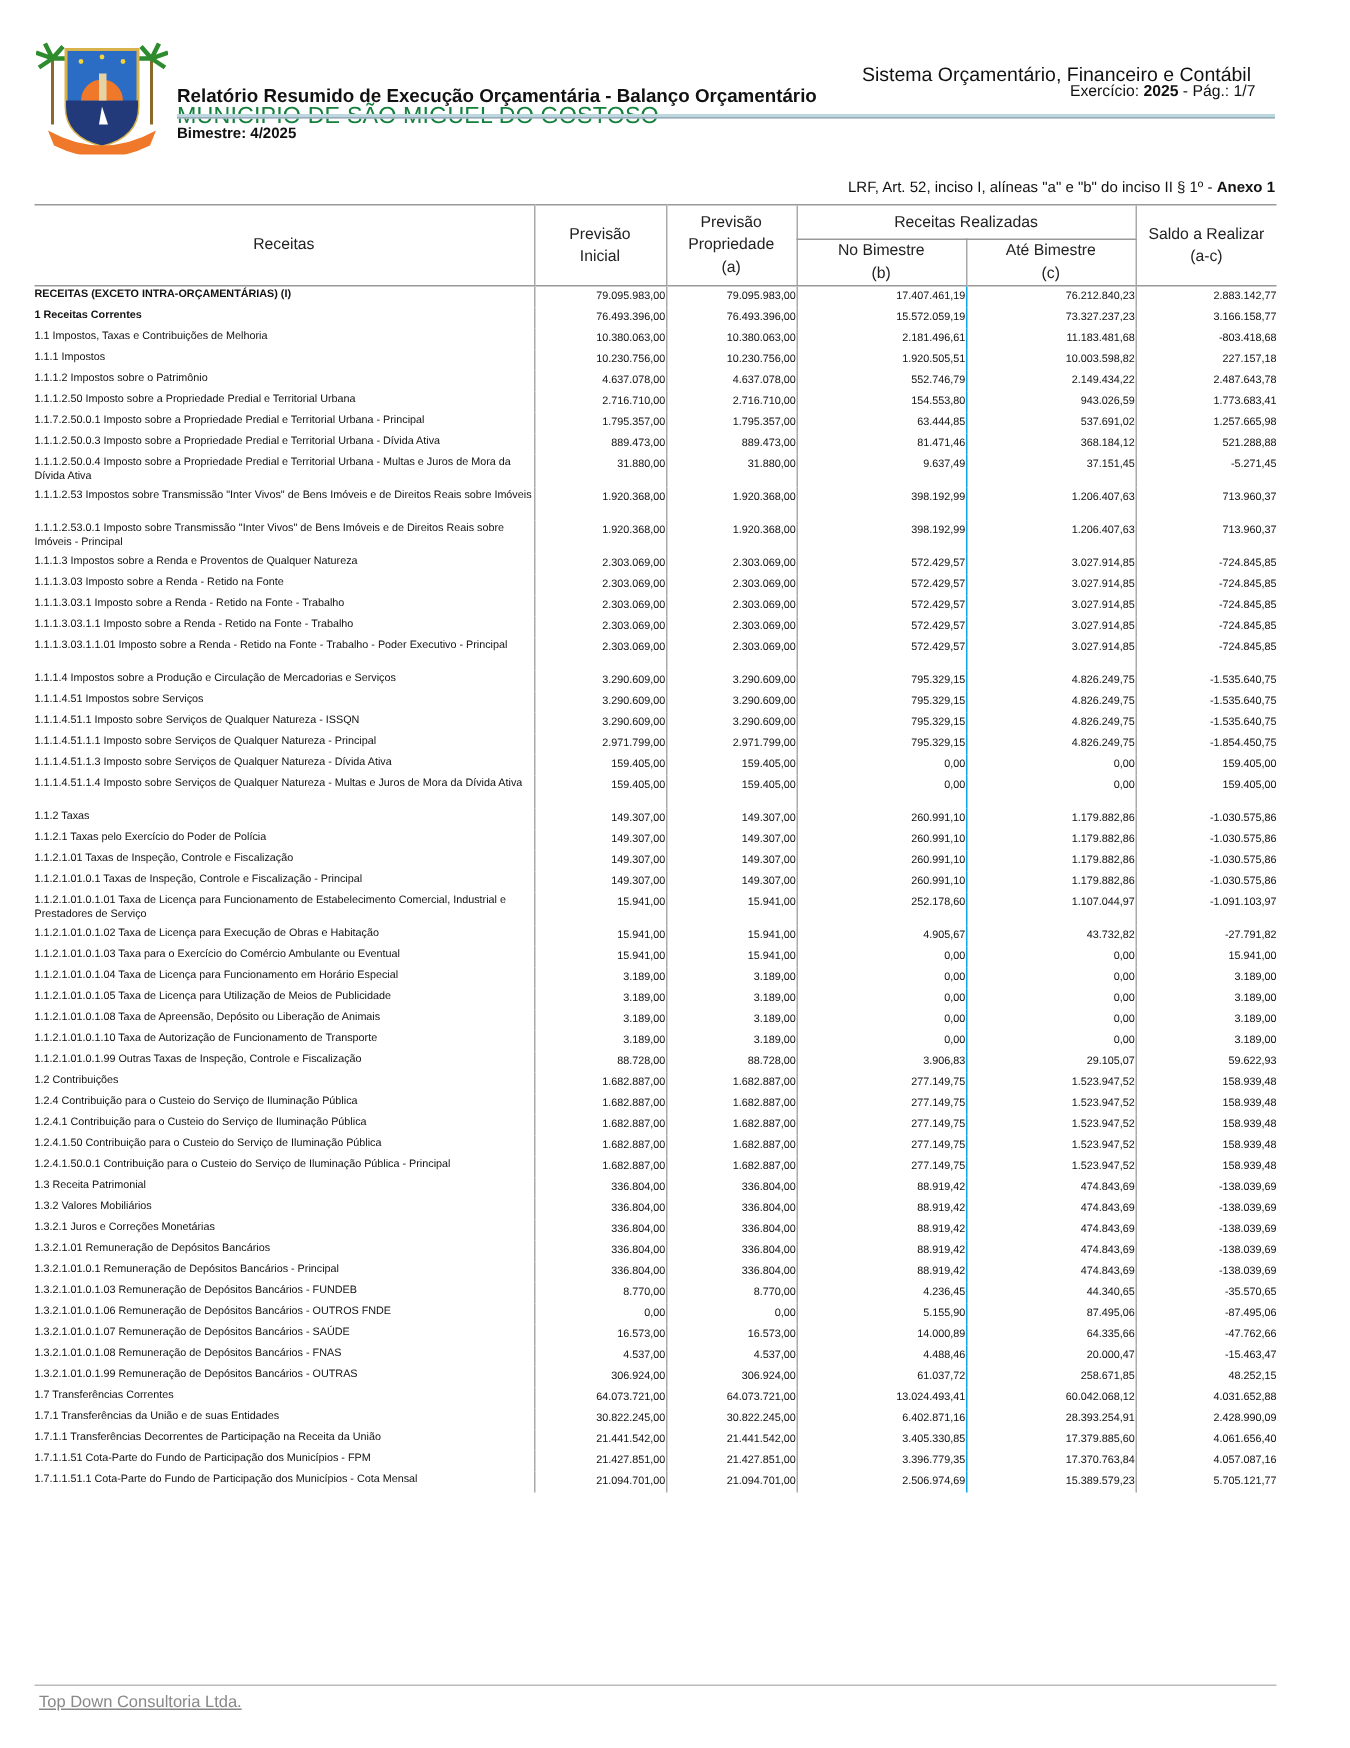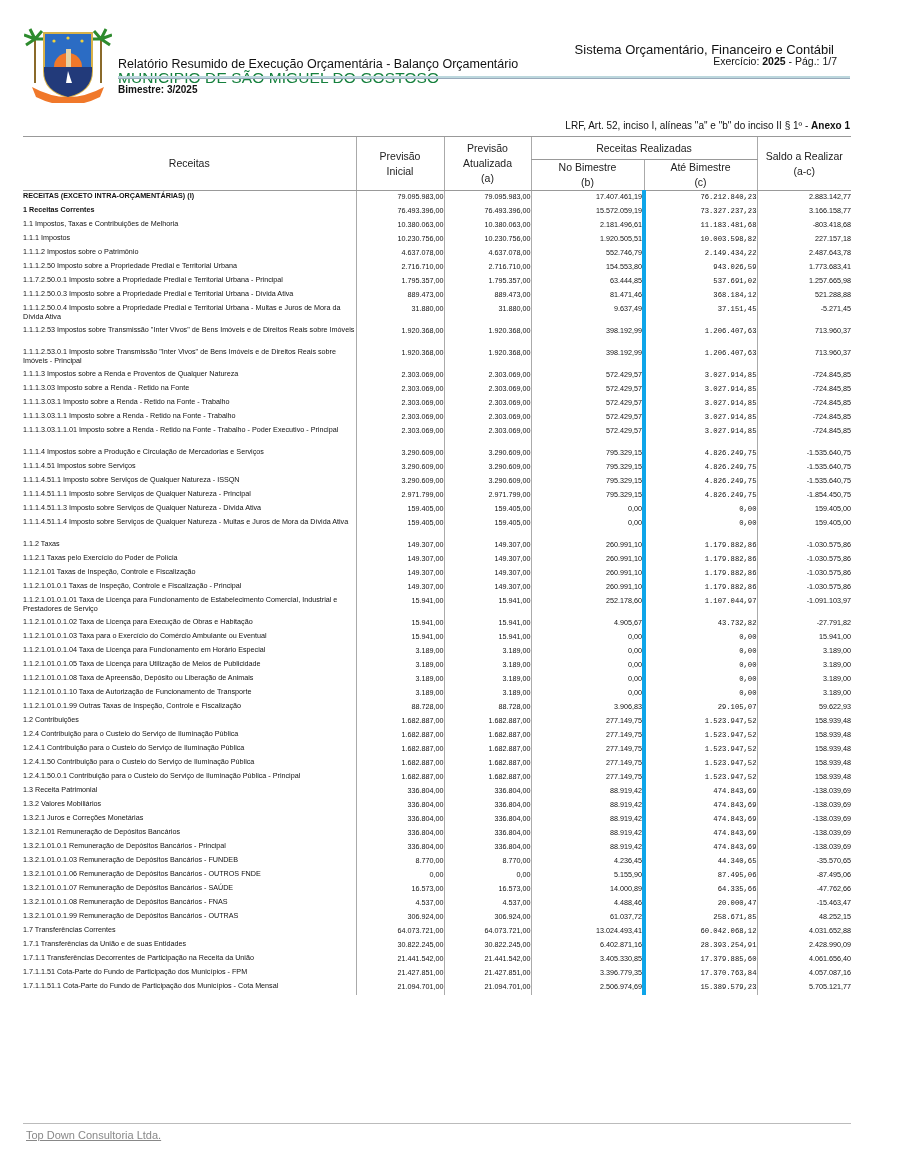--- a/index.html
+++ b/index.html
@@ -1,38 +1,38 @@
 <!DOCTYPE html>
 <html><head>
 <meta charset="utf-8">
 <style>
   html, body { margin:0; padding:0; background:#fff; }
   body { width:900px; height:1165px; position:relative; font-family:"Liberation Sans", sans-serif; color:#111; overflow:hidden; }
   .logo { position:absolute; left:24px; top:27px; width:88px; height:76px; }
   .h-title { position:absolute; left:118px; top:44px; font-size:15.5px; color:#15803d; letter-spacing:0.1px;margin-top:25px; }
-  .h-sub { position:absolute; left:118px; top:57px; font-size:12.5px; font-weight:normal;text-align:center; }
+  .h-sub { position:absolute; left:118px; top:57px; font-size:12.5px; font-weight:bold;text-align:center; }
   .h-rule { position:absolute; left:118px; top:76px; width:732px; height:2px; background:#bcd7dd; border-bottom:1px solid #9ab; }
   .h-bim { position:absolute; left:118px; top:84px; font-size:10px; font-weight:bold; }
   .h-system { position:absolute; right:66px; top:42px; font-size:13px; }
   .h-exer { position:absolute; right:63px; top:55px; font-size:10.5px; }
   .h-exer b { font-weight:bold; }
   .lrf { position:absolute; right:50px; top:120px; font-size:10px; }
   .lrf b { font-weight:bold; }
   table.rep { position:absolute; left:23px; top:136px; width:828px; border-collapse:collapse; table-layout:fixed; }
   table.rep th { font-weight:normal; font-size:10.5px; color:#222; line-height:15px; text-align:center; vertical-align:middle; padding:0; }
   table.rep thead tr:first-child th { border-top:1px solid #999; }
   table.rep thead th { border-bottom:1px solid #999; }
   .vl { border-left:1px solid #aaa; }
   table.rep td { font-size:7.2px; padding:0; vertical-align:top; }
   td.desc { padding:3px 10px 0 1px; font-size:7.3px; line-height:9px; height:14px; }
   td.num { text-align:right; font-size:9.6px; padding:3px 4px 0 0; line-height:12px; }
   td.c1 { border-left:1px solid #aaa; padding-top:6px; }
   td.c2 { border-left:1px solid #aaa; padding-top:3px; }
   td.c3 { border-left:1px solid #aaa; padding-top:3px; }
-  td.c4 { border-left:4px solid #0ea5e9; padding-top:6px;font-family:Liberation Mono, monospace; }
+  td.c4 { border-left:1px solid #0ea5e9; padding-top:6px; }
   td.c5 { border-left:1px solid #aaa; padding-top:6px; border-right:none;margin-left:44px; }
   tr.bold td.desc { font-weight:bold; }
   tr.tall td.desc { height:22px; }
   .foot-rule { position:absolute; left:23px; top:1123px; width:828px; height:1px; background:#bbb; }
   .foot { position:absolute; left:26px; top:1129px; font-size:11px; color:#888;text-decoration:underline; }
 </style>
 </head>
 <body>
 
 <div class="logo">
@@ -56,41 +56,41 @@
     <circle cx="44" cy="11" r="1.6" fill="#f3d23a"></circle>
     <circle cx="58" cy="14" r="1.6" fill="#f3d23a"></circle>
 
     <path d="M8 60 Q44 80 80 60 L76 70 Q44 86 12 70 Z" fill="#f0782a"></path>
   </svg>
 </div>
 
 <div class="h-title">MUNICIPIO DE SÃO MIGUEL DO GOSTOSO</div>
 <div class="h-sub">Relatório Resumido de Execução Orçamentária - Balanço Orçamentário</div>
 <div class="h-rule"></div>
-<div class="h-bim">Bimestre: 3/2025</div>
+<div class="h-bim">Bimestre: 4/2025</div>
 
 <div class="h-system">Sistema Orçamentário, Financeiro e Contábil</div>
 <div class="h-exer"><span>Exercício: </span><b>2025</b><span> -   Pág.: 1/7</span></div>
 
 <div class="lrf"><span>LRF, Art. 52, inciso I, alíneas "a" e "b" do inciso II  § 1º - </span><b>Anexo 1</b></div>
 
 <table class="rep">
   <colgroup>
     <col style="width:333px">
       <col style="width:88px">
       <col style="width:87px">
       <col style="width:113px">
       <col style="width:113px">
       <col style="width:94px">
   </colgroup>
   <thead>
     <tr style="height:23px">
       <th rowspan="2" style="height:46px"><span>Receitas</span></th>
       <th rowspan="2" class="vl"><span>Previsão</span><br><span>Inicial</span></th>
-      <th rowspan="2" class="vl"><span>Previsão</span><br><span>Atualizada</span><br><span>(a)</span></th>
+      <th rowspan="2" class="vl"><span>Previsão</span><br><span>Propriedade</span><br><span>(a)</span></th>
       <th colspan="2" class="vl"><span>Receitas Realizadas</span></th>
       <th rowspan="2" class="vl"><span>Saldo a Realizar</span><br><span>(a-c)</span></th>
     </tr>
     <tr>
       <th class="vl"><span>No Bimestre</span><br><span>(b)</span></th>
       <th class="vl"><span>Até Bimestre</span><br><span>(c)</span></th>
     </tr>
   </thead>
   <tbody id="rows">
       <tr class=" bold">

